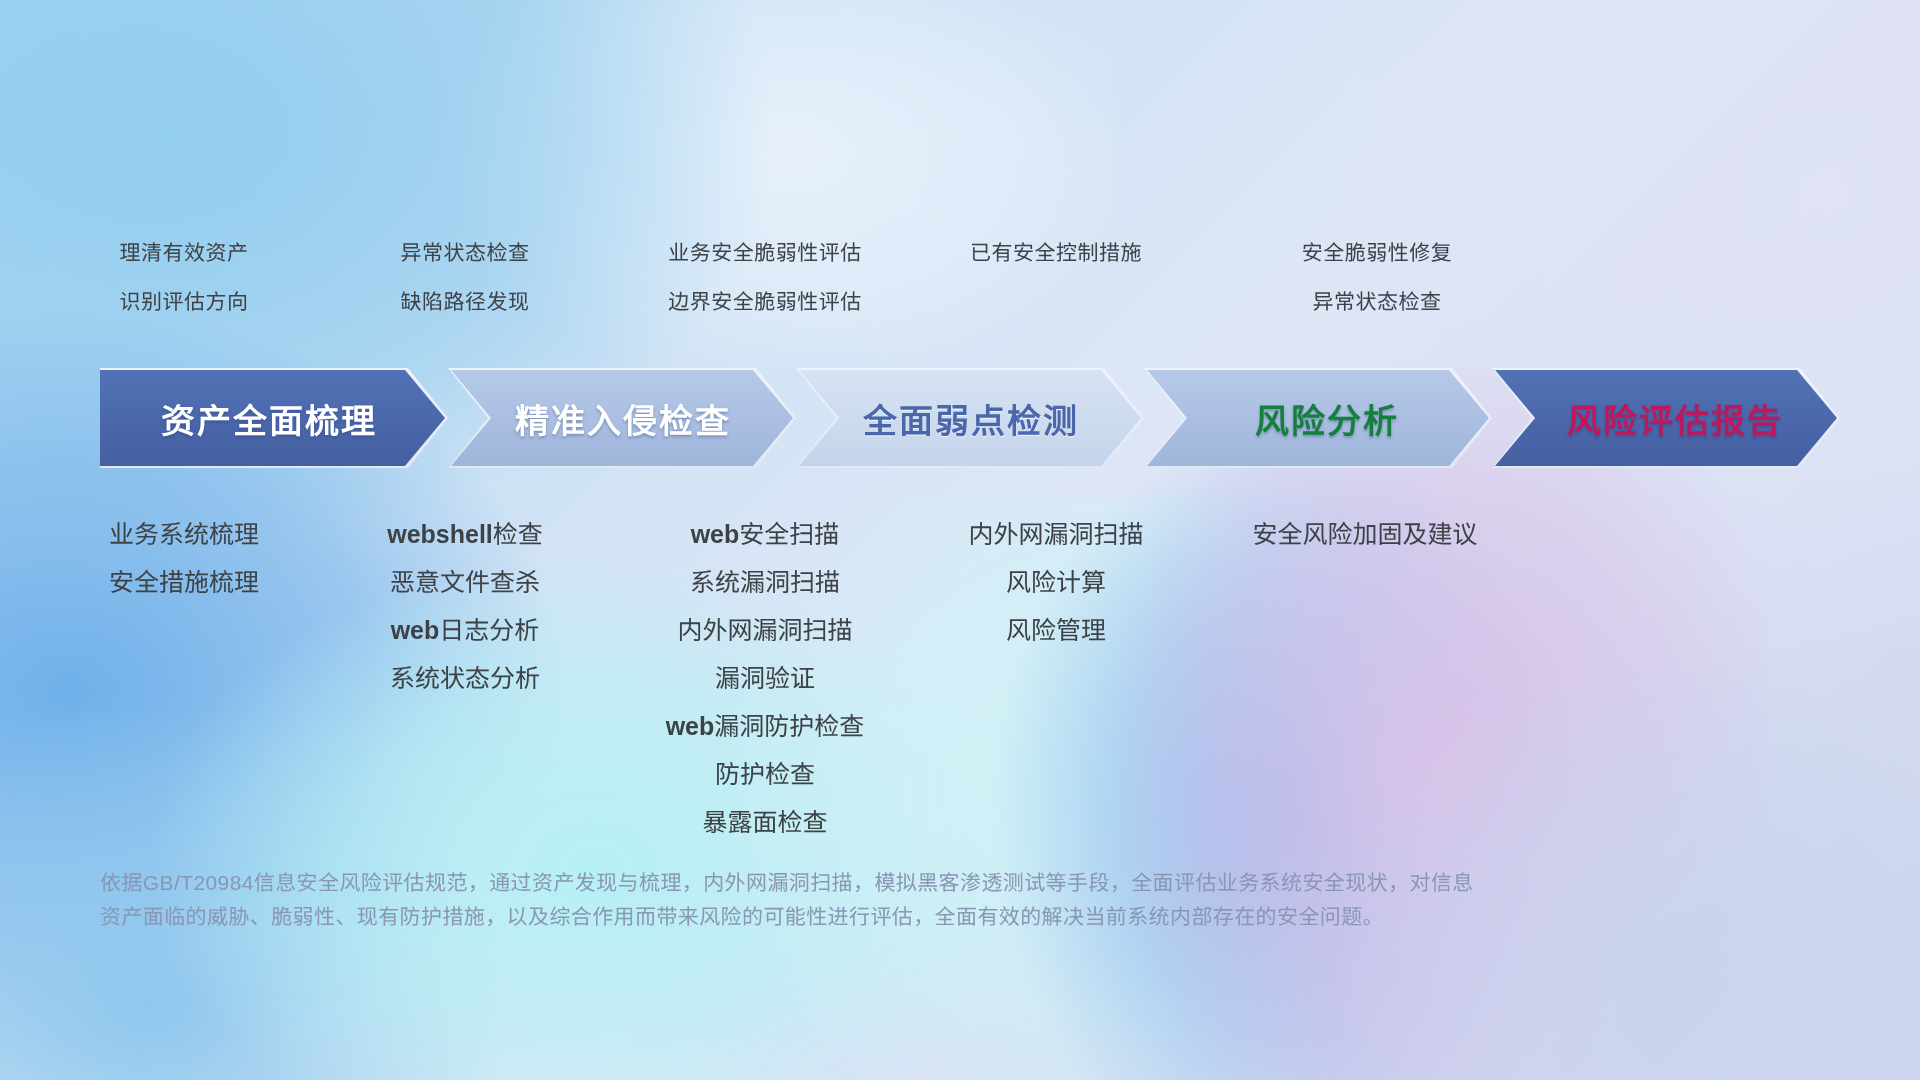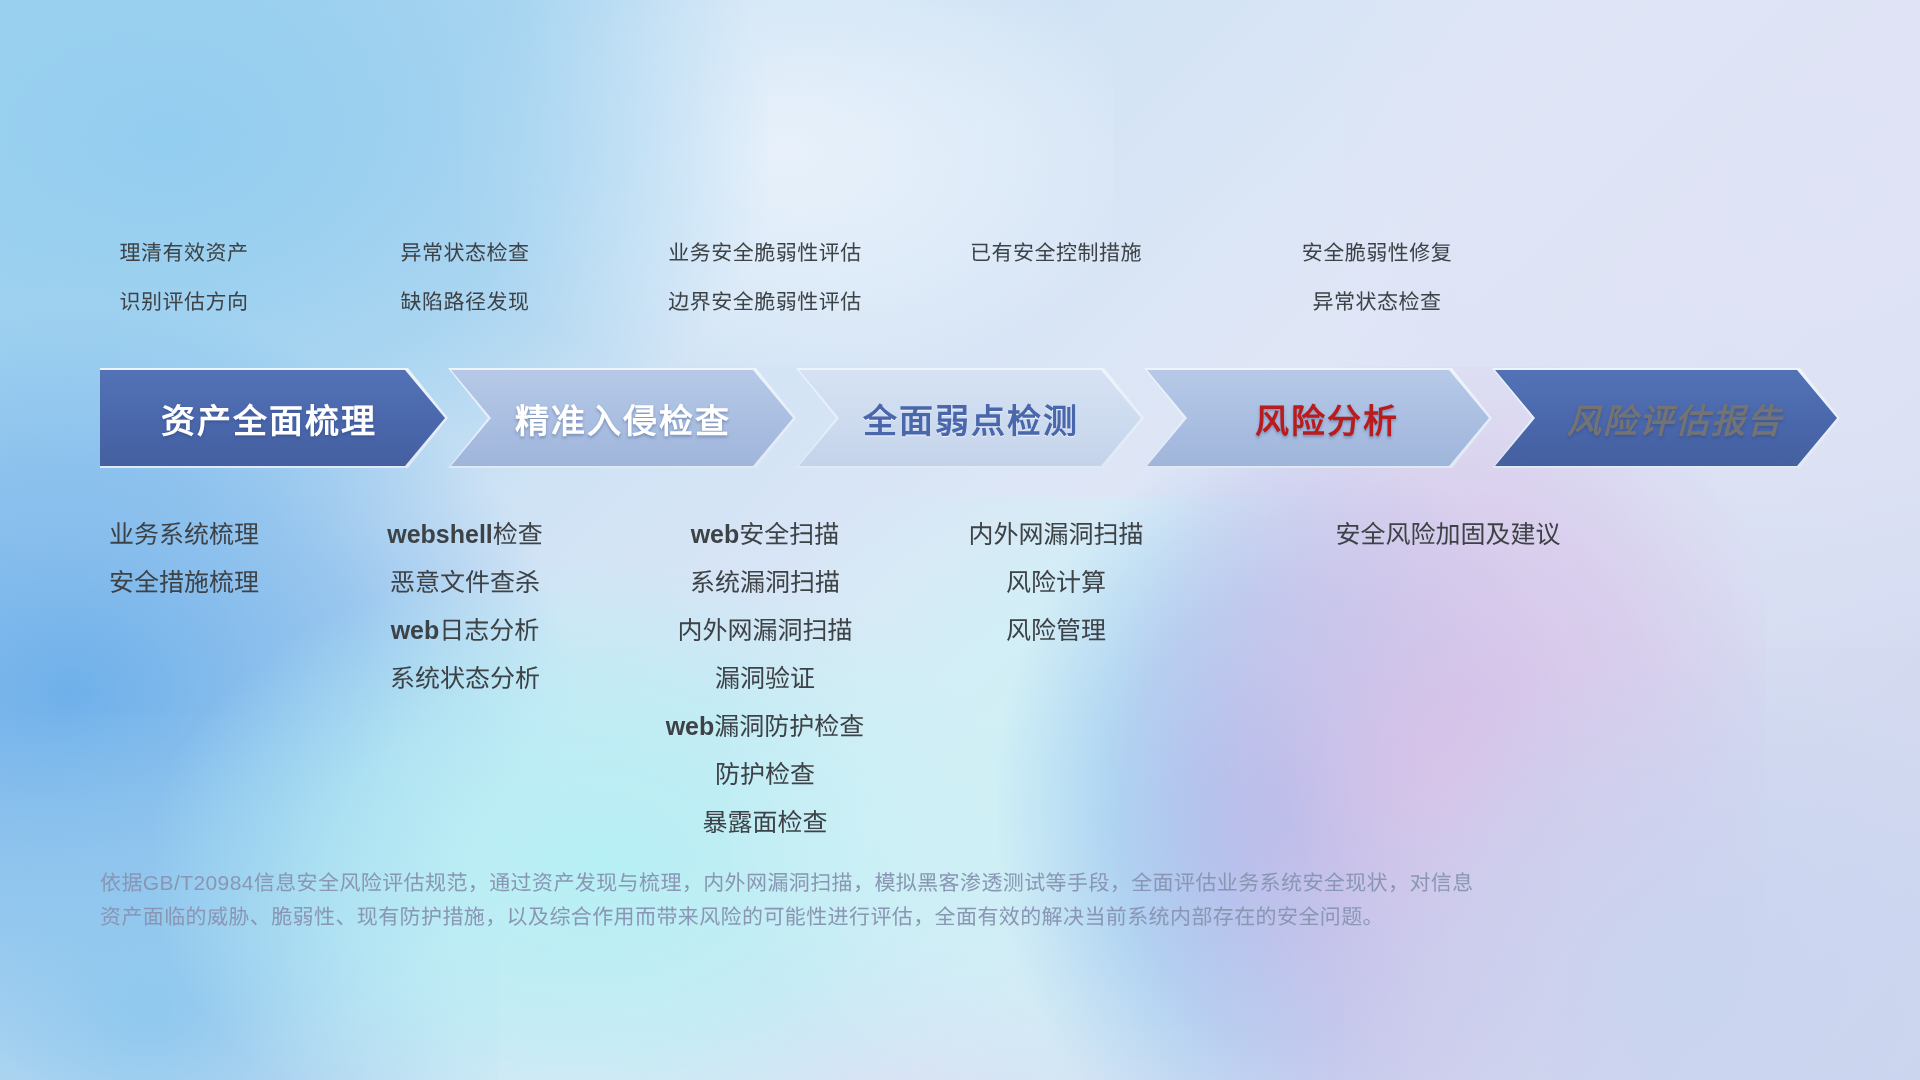--- a/index.html
+++ b/index.html
@@ -130,26 +130,26 @@
         <span class="lbl" style="color: rgb(255, 255, 255); text-shadow: rgba(40, 60, 110, 0.35) 0px 2px 3px; margin-left: 2px;">精准入侵检查</span>
       </div>
       <div class="chev" style="left: 696px; width: 348px;">
         <div class="shape" style="background: linear-gradient(rgb(238, 244, 251) 0%, rgb(223, 232, 245) 100%); clip-path: polygon(0px 0px, 308px 0px, 348px 50%, 308px 100%, 0px 100%, 40px 50%);"></div>
         <div class="shape" style="inset: 2px 3px; background: linear-gradient(rgb(214, 226, 243) 0%, rgb(205, 219, 239) 55%, rgb(196, 211, 234) 100%); clip-path: polygon(0px 0px, 302px 0px, 342px 50%, 302px 100%, 0px 100%, 40px 50%);"></div>
         <span class="lbl" style="color: rgb(74, 103, 172); text-shadow: rgba(255, 255, 255, 0.75) 0px 1px 1px; margin-left: 2px;">全面弱点检测</span>
       </div>
       <div class="chev" style="left: 1044px; width: 348px;">
         <div class="shape" style="background: linear-gradient(rgb(238, 244, 251) 0%, rgb(223, 232, 245) 100%); clip-path: polygon(0px 0px, 308px 0px, 348px 50%, 308px 100%, 0px 100%, 40px 50%);"></div>
         <div class="shape" style="inset: 2px 3px; background: linear-gradient(rgb(182, 201, 232) 0%, rgb(169, 190, 225) 55%, rgb(159, 181, 218) 100%); clip-path: polygon(0px 0px, 302px 0px, 342px 50%, 302px 100%, 0px 100%, 40px 50%);"></div>
-        <span class="lbl" style="color: #b91c1c; text-shadow: rgba(40, 60, 110, 0.35) 0px 2px 3px; margin-left: 18px;">风险分析</span>
+        <span class="lbl" style="color: #15803d; text-shadow: rgba(40, 60, 110, 0.35) 0px 2px 3px; margin-left: 18px;">风险分析</span>
       </div>
       <div class="chev" style="left: 1392px; width: 348px;">
         <div class="shape" style="background: linear-gradient(rgb(238, 244, 251) 0%, rgb(223, 232, 245) 100%); clip-path: polygon(0px 0px, 308px 0px, 348px 50%, 308px 100%, 0px 100%, 40px 50%);"></div>
         <div class="shape" style="inset: 2px 3px; background: linear-gradient(rgb(83, 114, 181) 0%, rgb(74, 103, 172) 55%, rgb(68, 96, 159) 100%); clip-path: polygon(0px 0px, 302px 0px, 342px 50%, 302px 100%, 0px 100%, 40px 50%);"></div>
-        <span class="lbl" style="color: #737373; text-shadow: rgba(40, 60, 110, 0.35) 0px 2px 3px; margin-left: 18px; font-style: italic;">风险评估报告</span>
+        <span class="lbl" style="color: #be185d; text-shadow: rgba(40, 60, 110, 0.35) 0px 2px 3px; margin-left: 18px;">风险评估报告</span>
       </div>
     </div>
 
   <div class="col-grid" id="bottom-row">
       <div class="col" style="position: absolute; left: 4px; width: 360px;">
         <div class="bot-line">业务系统梳理</div>
         <div class="bot-line">安全措施梳理</div>
       </div>
       <div class="col" style="position: absolute; left: 285px; width: 360px;">
         <div class="bot-line"><b>webshell</b>检查</div>
@@ -164,21 +164,21 @@
         <div class="bot-line">漏洞验证</div>
         <div class="bot-line"><b>web</b>漏洞防护检查</div>
         <div class="bot-line">防护检查</div>
         <div class="bot-line">暴露面检查</div>
       </div>
       <div class="col" style="position: absolute; left: 876px; width: 360px;">
         <div class="bot-line">内外网漏洞扫描</div>
         <div class="bot-line">风险计算</div>
         <div class="bot-line">风险管理</div>
       </div>
-      <div class="col" style="position: absolute; left: 1268px; width: 360px; justify-content: center;">
+      <div class="col" style="position: absolute; left: 1185px; width: 360px; justify-content: center;">
         <div class="bot-line">安全风险加固及建议</div>
       </div>
     </div>
 
   <div id="footer">
     <p>依据GB/T20984信息安全风险评估规范，通过资产发现与梳理，内外网漏洞扫描，模拟黑客渗透测试等手段，全面评估业务系统安全现状，对信息</p>
     <p>资产面临的威胁、脆弱性、现有防护措施，以及综合作用而带来风险的可能性进行评估，全面有效的解决当前系统内部存在的安全问题。</p>
   </div>
 
 </div>

